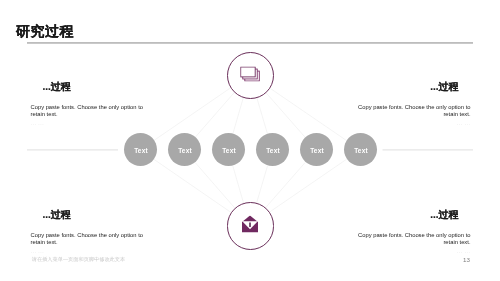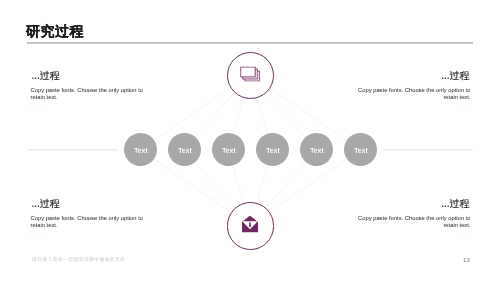--- a/index.html
+++ b/index.html
@@ -3,29 +3,29 @@
 <meta charset="utf-8">
 <title>slide</title>
 <style>
   html,body{margin:0;padding:0;}
   *{-webkit-font-smoothing:antialiased;}
   body{width:500px;height:281px;background:#ffffff;overflow:hidden;
        font-family:"Liberation Sans",sans-serif;position:relative;}
   .slide{position:absolute;inset:0;background:#fff;opacity:.999;}
 
   
-  .title{position:absolute;left:26px;top:24px;font-size:14px;font-weight:700;
+  .title{position:absolute;left:16px;top:24px;font-size:14px;font-weight:700;
          color:var(--title-col,#1a1a1a);letter-spacing:.5px;line-height:14px;
          -webkit-text-stroke:0.22px var(--title-col,#1a1a1a);}
   .title-rule{position:absolute;left:27px;top:42px;width:446px;height:1px;
               background:var(--divider-col,#bdbdbd);box-shadow:0 1px 0 0 #c9c9c9;}
 
   
   .block{position:absolute;width:114px;}
-  .block h3{margin:1px;font-size:10px;font-weight:400;color:var(--head-col,#1d1d1d);line-height:10px;
+  .block h3{margin:12px;font-size:10px;font-weight:700;color:var(--head-col,#1d1d1d);line-height:10px;
             -webkit-text-stroke:0.15px var(--head-col,#1d1d1d);}
   .block p.body{margin:6px 0 0 0;font-size:5.8px;font-weight:400;color:var(--body-col,#222);
            line-height:7.8px;}
   .block p.tiny{margin:1.5px 0 0 0;font-size:5.2px;color:var(--tiny-col,#dddddd);line-height:5px;letter-spacing:.5px;}
   .b-left{left:30.5px;text-align:left;}
   .b-right{right:29.5px;text-align:right;}
 
   
   .graphic{position:absolute;inset:0;}
   svg.lines{position:absolute;left:0;top:0;}

